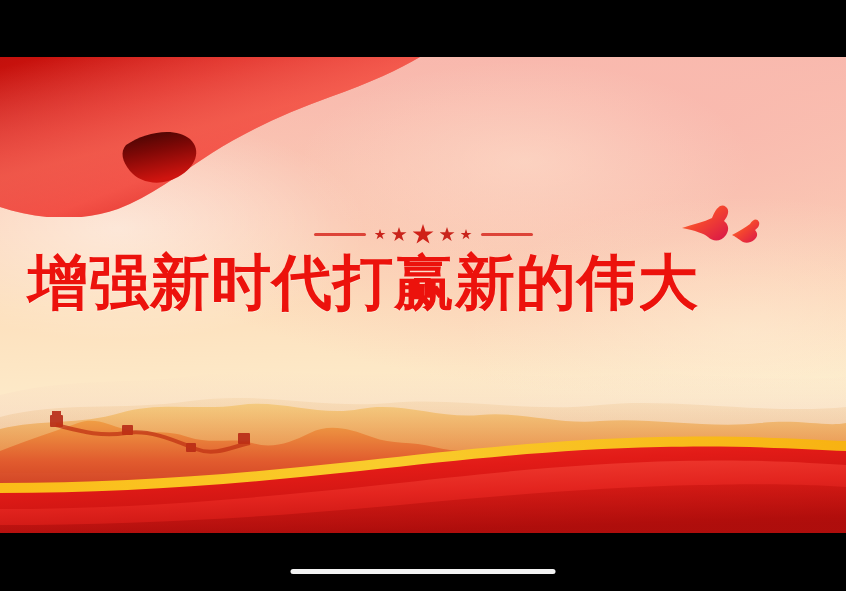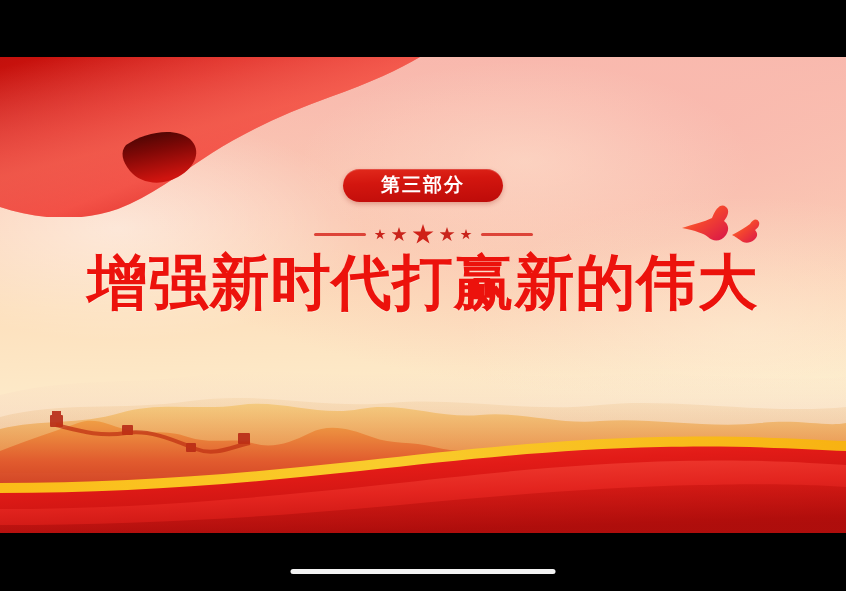--- a/index.html
+++ b/index.html
@@ -134,21 +134,20 @@
   .star.s1 { width: 11px; height: 11px; }
   .star.s2 { width: 15px; height: 15px; }
   .star.s3 { width: 21px; height: 21px; background: #cf2118; }
 
   .title {
     position: absolute;
     left: 50%;
     top: 192px;
     transform: translateX(-50%);
     width: 790px;
-    text-align: center;
     color: #ec120c;
     font-size: 60px;
     font-weight: bold;
     line-height: 1.12;
     letter-spacing: 1px;
     text-shadow: 0 1px 0 rgba(255,255,255,.35);
   }
   .title .ln { display: block; white-space: nowrap; }
   .title .ln2 { letter-spacing: 2px; }
 
@@ -276,21 +275,20 @@
         <path d="M0,150 C120,150 230,142 360,128 C470,116 560,106 660,104 C740,102 800,106 846,108 L846,124 C790,120 730,118 660,120 C560,124 470,134 360,146 C230,160 120,166 0,166 Z" fill="url(#goldBand)"></path>
 
         <path d="M0,160 C120,160 230,152 360,138 C470,126 560,116 660,114 C740,112 800,116 846,118 L846,200 L0,200 Z" fill="url(#ribbonA)"></path>
         <path d="M0,176 C130,176 250,166 380,152 C490,140 580,130 680,128 C760,126 810,130 846,132 L846,200 L0,200 Z" fill="url(#ribbonB)" opacity="0.92"></path>
         <path d="M0,192 C140,192 270,184 400,172 C510,162 600,154 700,152 C780,150 816,152 846,154 L846,200 L0,200 Z" fill="url(#ribbonC)" opacity="0.55"></path>
       </svg>
     </div>
 
     <div class="content">
 
-      <div class="badge">第三部分</div>
 
       <div class="divider">
         <span class="rule"></span>
         <span class="stars">
           <span class="star s1"></span>
           <span class="star s2"></span>
           <span class="star s3"></span>
           <span class="star s2"></span>
           <span class="star s1"></span>
         </span>

